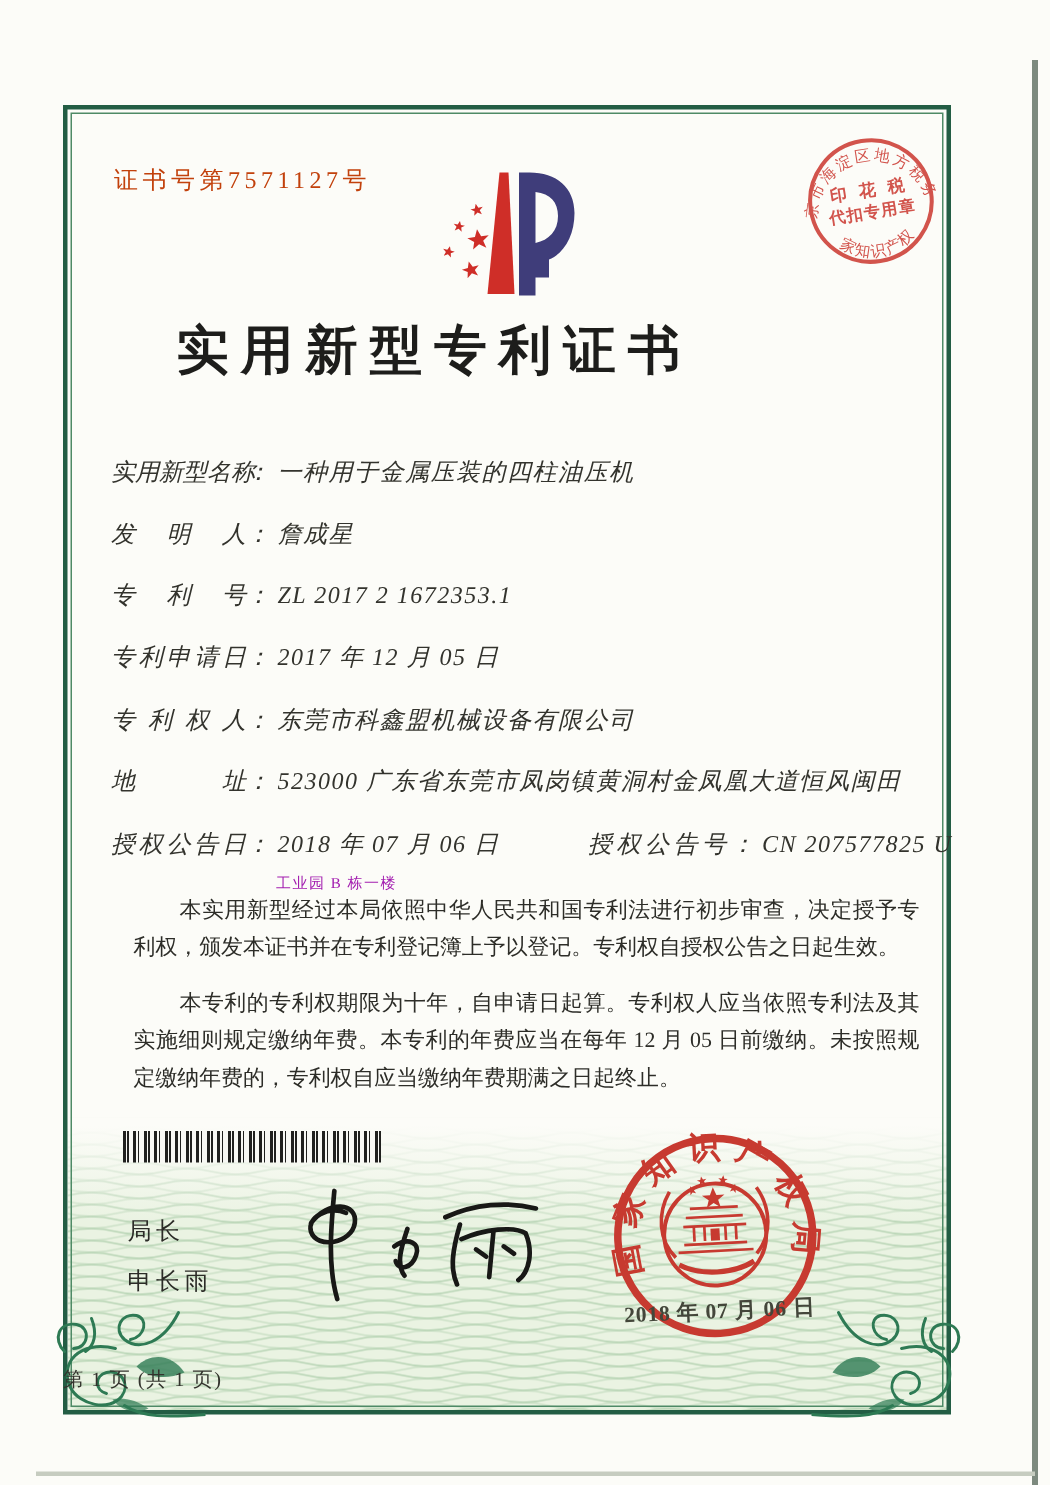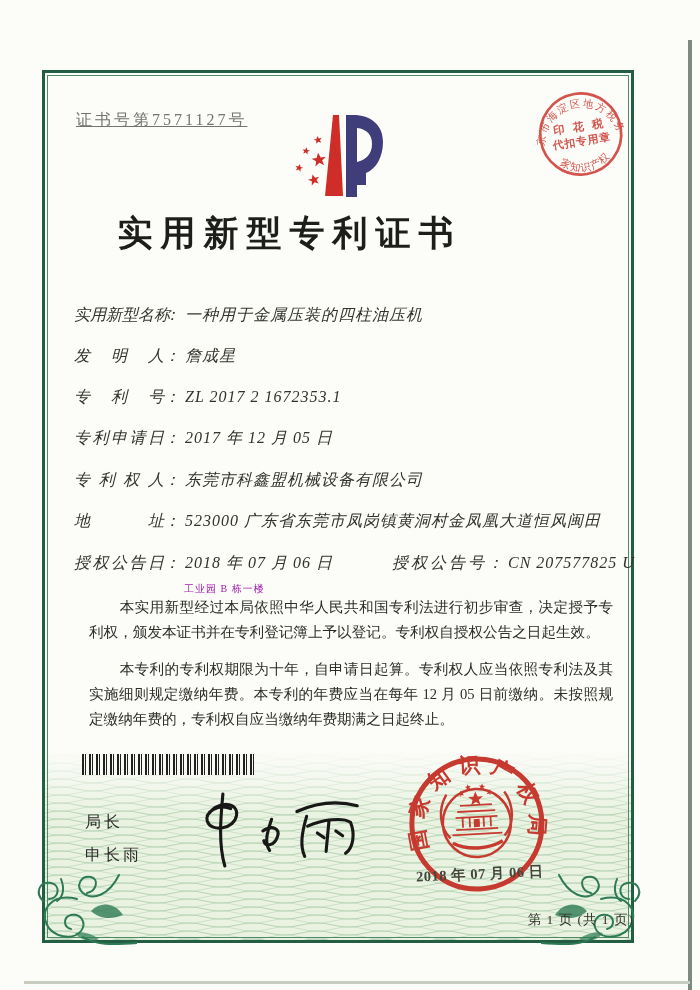--- a/index.html
+++ b/index.html
@@ -9,21 +9,21 @@
     font-family:"Liberation Serif","DejaVu Serif",serif;
   }
   .paper{position:absolute;inset:0;background:#fcfcf8;}
   .edge-right{position:absolute;left:688px;top:40px;width:4px;height:950px;background:#66766a;opacity:.85;}
   .edge-bottom{position:absolute;left:24px;top:981px;width:666px;height:3px;background:#c6ccc0;}
   .frame{position:absolute;left:42px;top:70px;width:592px;height:873px;border:3px solid #235d44;box-sizing:border-box;}
   .frame::after{content:"";position:absolute;inset:2px;border:1px solid #4e8a66;}
   .guilloche{position:absolute;left:45px;top:745px;width:588px;height:196px;overflow:hidden;}
   .guilloche .fade{position:absolute;left:0;top:0;width:100%;height:70px;
     background:linear-gradient(#fcfcf8 8%,rgba(252,252,248,0));}
-  .cert-number{position:absolute;left:76px;top:110px;font-size:16px;letter-spacing:3px;color:#737373;text-decoration:underline;}
+  .cert-number{position:absolute;left:76px;top:110px;font-size:16px;letter-spacing:3px;color:#c2410c;}
   .logo{position:absolute;left:287px;top:108px;}
   .title{position:absolute;left:42px;top:210px;width:495px;text-align:center;
     font-size:35px;font-weight:700;letter-spacing:8px;color:#1d1d1b;}
   .row{position:absolute;left:74px;font-size:16px;color:#33332d;white-space:nowrap;font-style:italic;}
   .flabel{display:inline-block;width:90px;text-align:justify;text-align-last:justify;vertical-align:top;}
   .colon{display:inline-block;}
   .fval{margin-left:5px;letter-spacing:1px;}
   .addr2{position:absolute;left:184px;font-size:10px;color:#a21caf;letter-spacing:1px;margin-top:48px;}
   .pair2{position:absolute;left:318px;top:0;}
   .pair2 .flabel2{letter-spacing:3px;}
@@ -31,21 +31,21 @@
     line-height:25px;color:#2d2d28;text-align:justify;}
   .body-text p{margin:12px;text-indent:2.1em;}
   .barcode{position:absolute;left:82px;top:754px;width:172px;height:21px;
     background:repeating-linear-gradient(90deg,#20201e 0 2px,#f8f8f4 2px 3px,#20201e 3px 4px,#f8f8f4 4px 7px,#20201e 7px 9px,#f8f8f4 9px 10px,#20201e 10px 11px,#f8f8f4 11px 14px);}
   .signer{position:absolute;left:85px;top:805px;font-size:16px;color:#2b2b27;letter-spacing:3px;line-height:33px;}
   .signature{position:absolute;left:182px;top:786px;}
   .seal{position:absolute;left:406px;top:753px;transform:rotate(-3deg);}
   .seal-date{position:absolute;left:416px;top:864px;width:160px;font-size:14.5px;font-weight:600;
     color:#43463a;letter-spacing:.5px;transform:rotate(-2.5deg);white-space:nowrap;}
   .tax-stamp{position:absolute;left:527px;top:80px;transform:rotate(-9deg);opacity:.93;}
-  .footer{position:absolute;left:42px;top:911px;width:592px;text-align:right;
+  .footer{position:absolute;left:42px;top:911px;width:592px;text-align:left;
     font-size:13.5px;color:#33332d;letter-spacing:1px;}
   .ornament{position:absolute;top:871px;}
   .ornament.left{left:31px;}
   .ornament.right{left:541px;transform:scaleX(-1);}
   .stamp-arc{font-size:11.5px;letter-spacing:2px;fill:#cf4840;}
   .stamp-arc-b{font-size:11.5px;letter-spacing:1px;fill:#cf4840;}
   .stamp-center{font-size:12.5px;letter-spacing:3px;fill:#cf4840;font-weight:600;text-anchor:middle;}
   .seal-arc{font-size:21px;font-weight:700;letter-spacing:9px;fill:#c73a30;}
 </style>
 </head>

